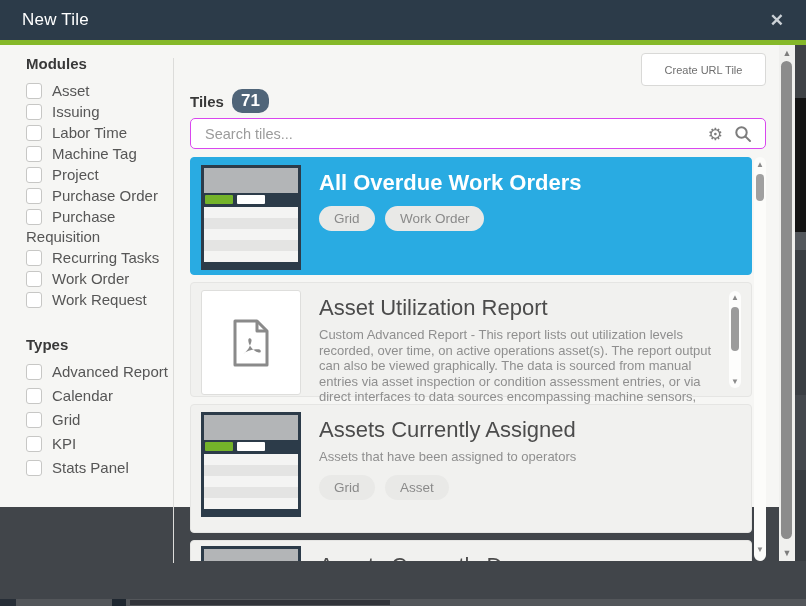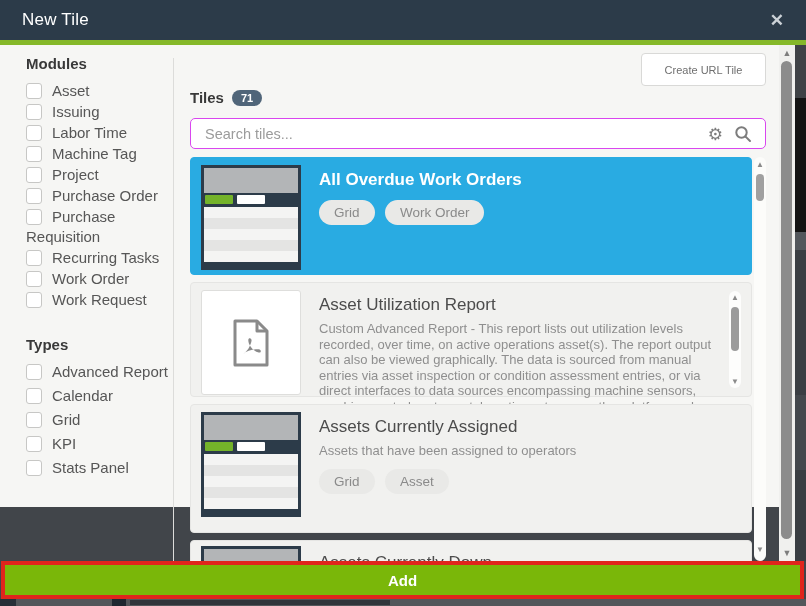--- a/index.html
+++ b/index.html
@@ -30,37 +30,37 @@
     border:1px solid #c7c7c5; border-radius:3px; margin-right:10px; vertical-align:-3px; }
   .v-divider { position:absolute; top:13px; left:173px; width:1px; height:505px; background:#dcdcda; }
 
   
   .main { position:absolute; top:0; left:190px; width:576px; height:554px; }
   .create-url-btn { position:absolute; top:8px; right:0; width:125px; height:33px;
     background:#ffffff; border:1px solid #d9d9d7; border-radius:4px; color:#6f6f6f;
     font-size:11px; font-family:"Liberation Sans", sans-serif; cursor:pointer; }
   .tiles-head { position:absolute; top:44px; left:0; font-size:15px; font-weight:bold; color:#393939; }
   .count-badge { display:inline-block; margin-left:8px; padding:2px 9px; border-radius:10px;
-    background:#506579; color:#fff; font-size:11px; font-weight:bold; vertical-align:1px; }
+    background:#506579; color:#fff; font-size:17px; font-weight:bold; vertical-align:1px; }
   .search-box { position:absolute; top:73px; left:0; width:576px; height:31px;
     background:#fff; border:1px solid #d946ef; border-radius:5px; }
   .search-box input { position:absolute; left:0; top:0; width:500px; height:29px; border:none;
     outline:none; background:transparent; padding-left:14px; font-size:14.5px; color:#555;
     font-family:"Liberation Sans", sans-serif; }
   .search-box input::placeholder { color:#9b9b9b; }
   .gear-glyph { position:absolute; right:42px; top:5px; font-size:17px; color:#7c7c7c; cursor:pointer; }
   .mag-icon { position:absolute; right:13px; top:6px; cursor:pointer; }
 
   
   .tiles-list { position:absolute; top:112px; left:0; width:576px; height:404px; overflow:hidden; }
   .tile-card { position:relative; width:562px; background:#f1f1ef; border:1px solid #e5e5e3;
     border-radius:4px; margin-bottom:7px; padding:9px; cursor:pointer; }
   .tile-card.selected { background:#29abe2; border-color:#29abe2; }
   .tile-body { margin-left:119px; padding-top:3px; }
-  .tile-title { font-size:17px; color:#4c4c4c; }
+  .tile-title { font-size:22px; color:#4c4c4c; }
   .selected .tile-title { color:#ffffff; font-weight:bold; }
   .tile-desc { margin-top:6px; font-size:13px; line-height:15.5px; color:#8f8f8f; }
   .tile-tags { margin-top:10px; }
   .tag-pill { display:inline-block; height:25px; line-height:25px; padding:0 15px;
     margin-right:6px; border-radius:13px; background:#e9e9e7; color:#8a8a8a; font-size:13.5px; }
   .t1 { height:118px; } .t2 { height:115px; } .t3 { height:129px; } .t4 { height:80px; }
   .t2 .tile-desc { width:414px; height:84px; overflow:hidden; }
 
   
   .thumb-grid { position:absolute; left:10px; top:7px; width:100px; height:105px;
@@ -274,23 +274,20 @@
 
   <div class="page-right">
     <div class="pr-b1"></div>
       <div class="pr-b2"></div>
       <div class="pr-b3"></div>
     <div class="pr-b4"></div>
       <div class="pr-b5"></div>
       <div class="pr-b6"></div>
   </div>
 
-  <div class="add-wrap">
-    <button class="add-btn">Add</button>
-  </div>
 
   <div class="page-bottom">
     <div class="pb-a"></div>
       <div class="pb-b"></div>
       <div class="pb-c"></div>
   </div>
 
 </div>
 
 </body></html>

